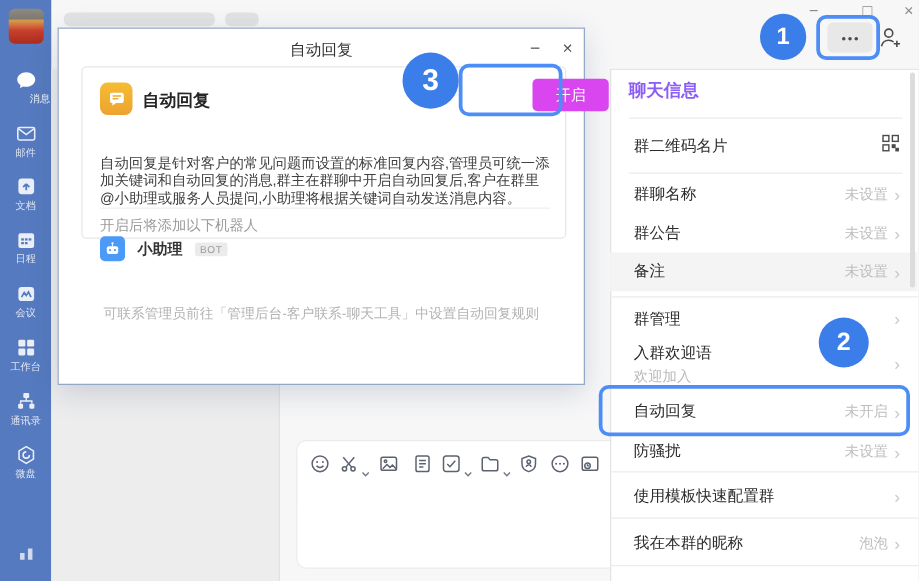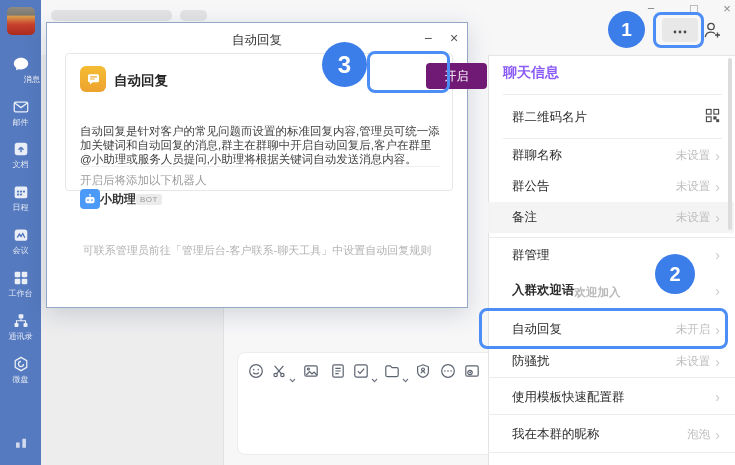--- a/index.html
+++ b/index.html
@@ -27,47 +27,47 @@
   .chatarea { position:absolute; left:224px; top:55px; width:264px; height:410px; background:#f7f7f8; }
   .inputbox { position:absolute; left:237px; top:352px; width:260px; height:103px; background:#ffffff; border-radius:8px; border:1px solid #ececec; }
   .tb-icon { position:absolute; top:363px; width:16px; height:16px; color:#5c6370; cursor:pointer; }
   .tb-caret { position:absolute; top:369px; width:7px; height:5px; color:#707683; cursor:pointer; }
   .msg-input { position:absolute; left:244px; top:386px; width:238px; height:62px; background:transparent; cursor:text; }
 
   
   .panel { position:absolute; left:488px; top:55px; width:247px; height:410px; background:#ffffff; border-left:1px solid #e3e3e3; border-top:1px solid #e6e6e6; }
   .panel-title { position:absolute; left:503px; top:64px; font-size:14px; font-weight:bold; color:#8b5cf6; }
   .p-divider { position:absolute; left:503px; width:219px; height:1px; background:#ececec; }
-  .p-row { position:absolute; left:488px; width:246px; padding:0 14px 0 24px; display:flex; align-items:center; cursor:pointer; }
+  .p-row { position:absolute; left:488px; width:246px; padding:0 14px 0 19px; display:flex; align-items:center; cursor:pointer; }
   .p-label { font-size:12.5px; color:#2b2b2b; }
   .p-sub { font-size:11.5px; color:#b9b9b9; margin-top:3px; }
   .p-right { margin-left:auto; display:flex; align-items:center; gap:5px; }
   .p-value { font-size:11.5px; color:#bdbdbd; }
   .p-chevron { font-size:14px; color:#c9c9c9; line-height:1; }
   .row-hover { background:#f4f4f4; }
   .scrollbar-thumb { position:absolute; left:728px; top:58px; width:4px; height:172px; background:#dcdcdc; border-radius:2px; cursor:pointer; }
 
   .dots-btn { position:absolute; left:662px; top:18px; width:36px; height:24px; background:#e8e8e9; border-radius:4px; cursor:pointer; display:flex; align-items:center; justify-content:center; }
   .personadd { position:absolute; left:702px; top:20px; width:20px; height:20px; color:#4a4a4a; cursor:pointer; }
 
   
   .dialog { position:absolute; left:46px; top:22px; width:422px; height:286px; background:#ffffff;
             border:1px solid #93a7c6; box-shadow:0 6px 22px rgba(40,60,90,.18); }
   .dlg-title { position:absolute; left:0; top:9px; width:100%; text-align:center; font-size:12.5px; color:#333; }
   .dlg-ctl { position:absolute; top:6px; width:18px; height:18px; text-align:center; font-size:14px; color:#555; line-height:18px; cursor:pointer; }
   .card { position:absolute; left:18px; top:30px; width:388px; height:138px; border:1px solid #e7e7e7; border-radius:4px; background:#fff; }
   .card-icon { position:absolute; left:14px; top:12px; width:26px; height:26px; border-radius:6px;
                background:linear-gradient(180deg,#f5bc33,#eda32f); display:flex; align-items:center; justify-content:center; }
   .card-title { position:absolute; left:48px; top:18px; font-size:13.5px; font-weight:600; color:#262626; }
-  .enable-btn { position:absolute; left:360px; top:9px; width:61px; height:26px; background:#701a75; border:none; border-radius:4px;
+  .enable-btn { position:absolute; left:360px; top:9px; width:61px; height:26px; background:#d946ef; border:none; border-radius:4px;
                 color:#fff; font-size:12px; font-family:"Liberation Sans",sans-serif; cursor:pointer; }
   .card-desc { position:absolute; left:14px; top:70px; width:362px; font-size:11.5px; color:#404040; line-height:14px; }
   .card-divider { position:absolute; left:14px; top:112px; width:360px; height:1px; background:#efefef; }
   .robots-hint { position:absolute; left:14px; top:119px; font-size:11.5px; color:#9b9b9b; }
-  .robot-row { position:absolute; left:14px; top:135px; display:flex; align-items:center; gap:0; }
+  .robot-row { position:absolute; left:14px; top:135px; display:flex; align-items:center; gap:10px; }
   .robot-avatar { width:20px; height:20px; border-radius:4px; background:#4C9AF8; display:flex; align-items:center; justify-content:center; }
   .robot-name { font-size:12px; font-weight:600; color:#333; }
   .bot-badge { font-size:8px; color:#9a9a9a; background:#ebebeb; border-radius:2px; padding:1px 4px; letter-spacing:.5px; }
   .dlg-footer { position:absolute; left:0; top:220px; width:100%; text-align:center; font-size:11px; color:#b3b3b3; }
 
   
   .num-circle { position:absolute; background:#3B7DE9; border-radius:50%; color:#fff; font-weight:bold;
                 display:flex; align-items:center; justify-content:center; z-index:30; }
   .hl-border { position:absolute; border:3px solid #4C8DF6; border-radius:8px; z-index:25; pointer-events:none; }
 </style>
@@ -309,21 +309,21 @@
   </div>
   <div class="p-divider" style="top:237px; left:488px; width:247px;"></div>
 
   <div class="p-row" style="top:240px; height:30px;">
     <span class="p-label">群管理</span>
     <span class="p-right">
         <span class="p-chevron">›</span>
       </span>
   </div>
   <div class="p-row" style="top:270px; height:42px;">
-    <span style="display:flex; font-weight:bold;">
+    <span style="display:flex; flex-direction:column;">
       <span class="p-label">入群欢迎语</span>
       <span class="p-sub">欢迎加入</span>
     </span>
     <span class="p-right">
         <span class="p-chevron">›</span>
       </span>
   </div>
   <div class="p-row" style="top:312px; height:35px;">
     <span class="p-label">自动回复</span>
     <span class="p-right">

